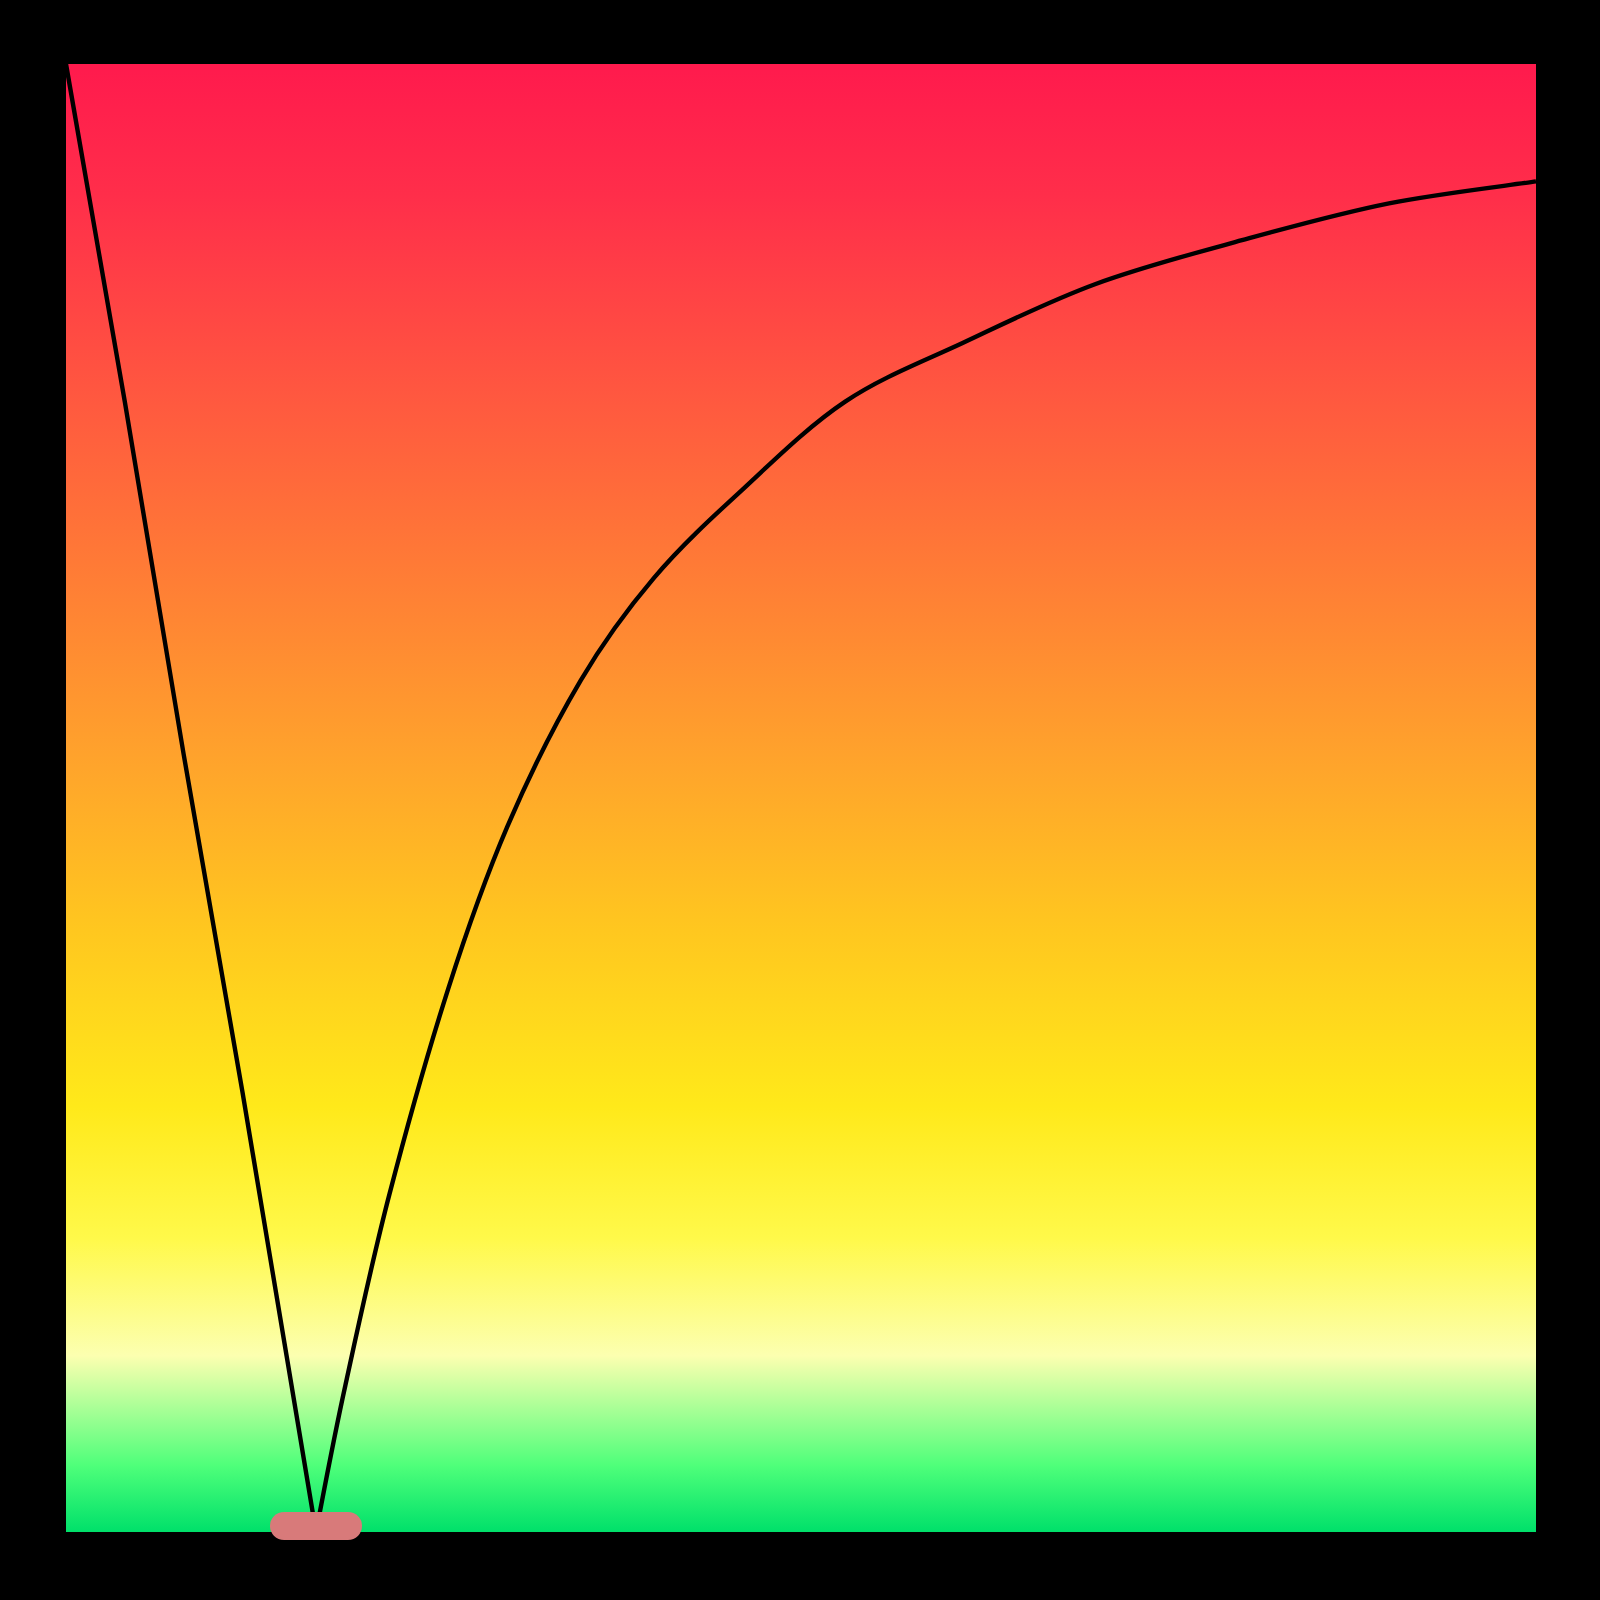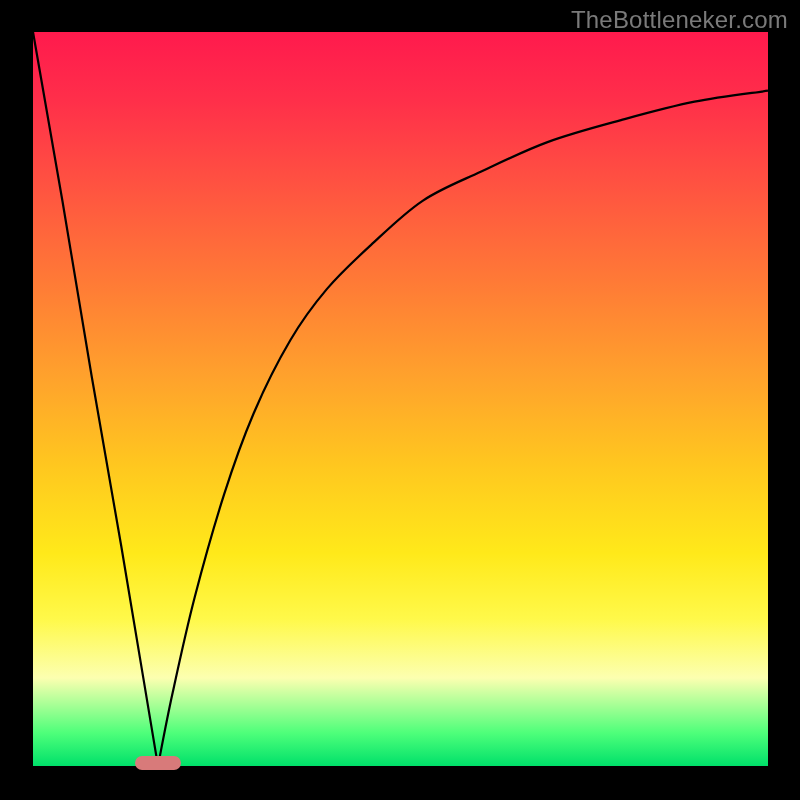--- a/index.html
+++ b/index.html
@@ -69,14 +69,13 @@
 <body>
 
 <div class="frame">
   <div class="plot">
     <svg class="curve" viewBox="0 0 735 734" preserveAspectRatio="none">
       <path id="curve-left" fill="none" stroke="#000" stroke-width="2.2" d="M 0.0 0.0 L 29.4 168.8 L 58.8 345.0 L 88.2 513.8 L 110.3 645.9 L 125.0 734.0"></path>
       <path id="curve-right" fill="none" stroke="#000" stroke-width="2.2" d="M 125.0 734.0 C 127.4 721.8, 133.5 688.7, 139.7 660.6 C 145.8 632.5, 153.1 598.2, 161.7 565.2 C 170.3 532.2, 181.3 493.0, 191.1 462.4 C 200.9 431.8, 209.5 407.4, 220.5 381.7 C 231.5 356.0, 245.0 329.1, 257.3 308.3 C 269.5 287.5, 280.5 272.8, 294.0 256.9 C 307.5 241.0, 322.2 227.5, 338.1 212.9 C 354.0 198.2, 371.2 181.1, 389.6 168.8 C 407.9 156.6, 427.5 149.2, 448.3 139.5 C 469.2 129.7, 491.2 118.7, 514.5 110.1 C 537.8 101.5, 563.5 94.8, 588.0 88.1 C 612.5 81.4, 637.0 74.6, 661.5 69.7 C 686.0 64.8, 722.8 60.6, 735.0 58.7"></path>
     </svg>
     <div id="vertex-marker" class="marker" style="left: 124.95px; top: 731px;"></div>
   </div>
-  <div class="watermark">TheBottleneker.com</div>
 </div>
 
 </body></html>

